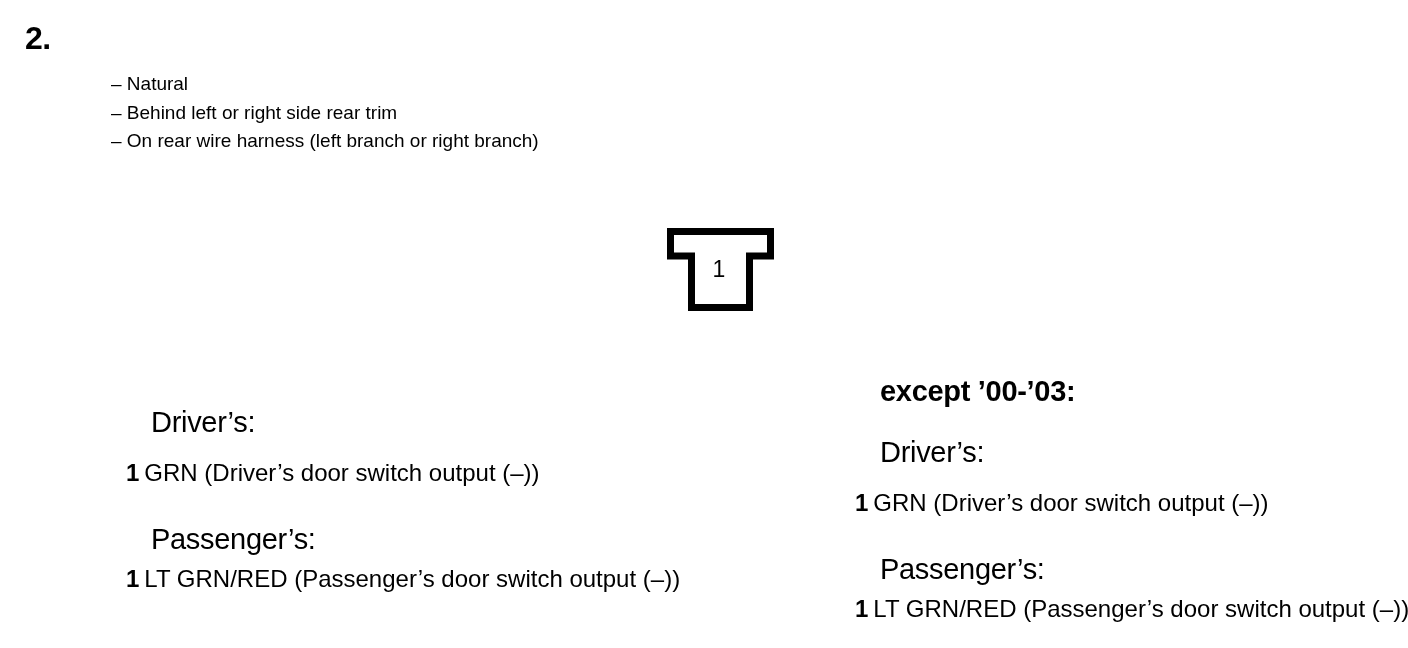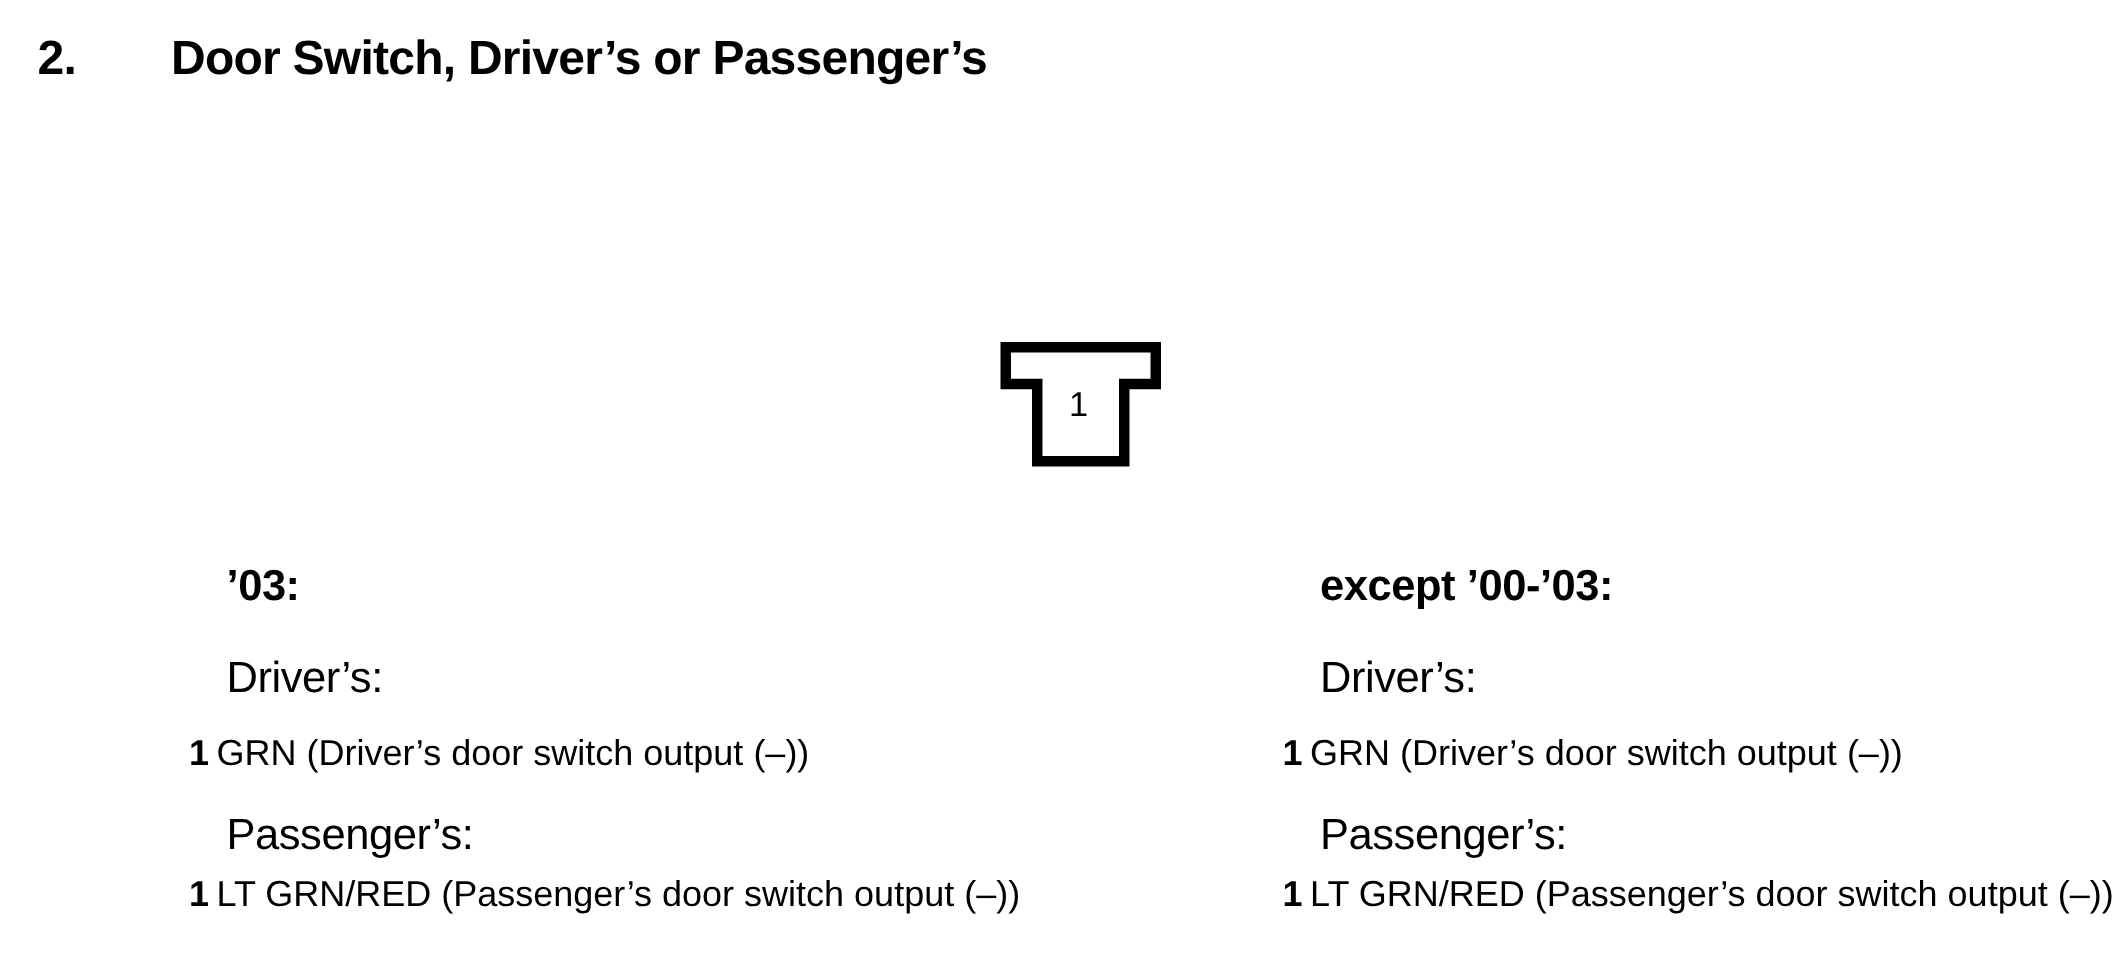--- a/index.html
+++ b/index.html
@@ -72,21 +72,21 @@
   }
   .group-heading {
     font-size: 29px;
     font-weight: normal;
     line-height: 30px;
     margin-left: 25px;
     margin-top: 31px;
     white-space: nowrap;
     letter-spacing: -0.3px;
   }
-  .group-heading.second { margin-top: 27px; }
+  .group-heading.second { margin-top: 39px; }
   .pin-line {
     font-size: 24px;
     line-height: 24px;
     margin-top: 24px;
     white-space: nowrap;
   }
   .pin-line.second { margin-top: 13px; }
   .pin-number {
     font-weight: bold;
     margin-right: 5px;
@@ -97,32 +97,35 @@
     fill: #000;
   }
 </style>
 </head>
 <body>
 
 <div class="page">
 
   <div class="section-number">2.</div>
 
-  <h1 class="page-title">Door Switch, Driver’s or Passenger’s</h1>
 
+  <div class="notes">
+    <div>– Natural</div>
+    <div>– Behind left or right side rear trim</div>
+    <div>– On rear wire harness (left branch or right branch)</div>
+  </div>
 
   <div class="connector">
     <svg width="122" height="98" viewBox="0 0 122 98">
       <path d="M10.5,10.5 L110.5,10.5 L110.5,35 L89.5,35 L89.5,86.5 L31.5,86.5 L31.5,35 L10.5,35 Z" fill="#ffffff" stroke="#000000" stroke-width="7" stroke-linejoin="miter"></path>
       <text x="59" y="56" text-anchor="middle">1</text>
     </svg>
   </div>
 
   <div class="pin-column left">
-    <div class="year-heading">’03:</div>
 
     <div class="group-heading">Driver’s:</div>
     <div class="pin-line">
       <span class="pin-number">1</span><span>GRN (Driver’s door switch output (–))</span>
     </div>
 
     <div class="group-heading second">Passenger’s:</div>
     <div class="pin-line second">
       <span class="pin-number">1</span><span>LT GRN/RED (Passenger’s door switch output (–))</span>
     </div>

